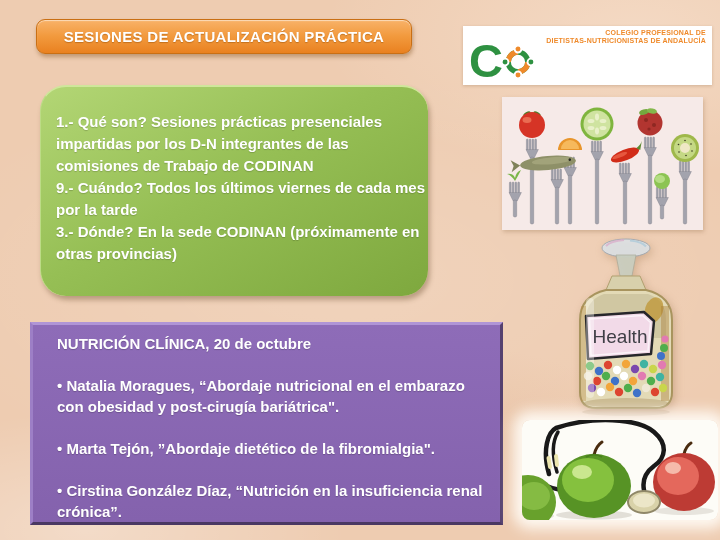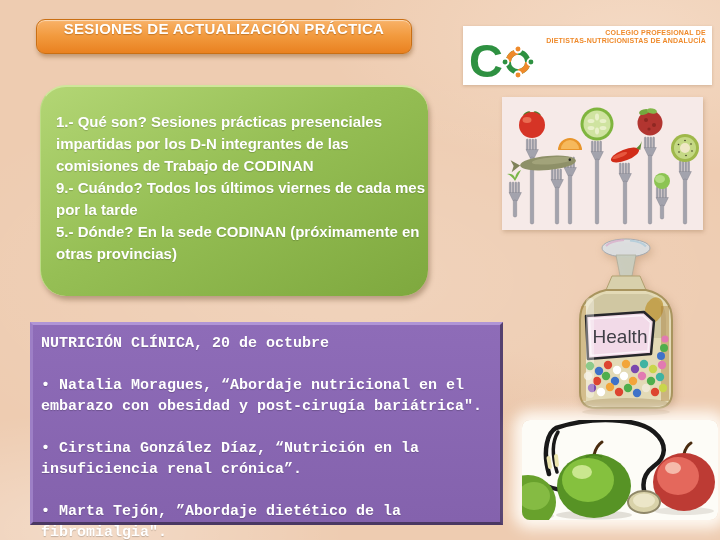--- a/index.html
+++ b/index.html
@@ -16,21 +16,21 @@
       radial-gradient(ellipse 520px 240px at 88% 6%, rgba(255,242,230,.35), rgba(255,242,230,0) 60%),
       radial-gradient(ellipse 640px 300px at 48% 52%, rgba(255,255,255,.14), rgba(255,255,255,0) 70%),
       radial-gradient(ellipse 300px 120px at 60% 78%, rgba(210,160,120,.20), rgba(210,160,120,0) 65%);
   }
   
   .banner{
     position:absolute;left:36px;top:19px;width:376px;height:35px;
     border-radius:9px;border:1px solid #c96f14;
     background:linear-gradient(180deg,#f8b269 0%,#f29a3e 48%,#e98120 100%);
     box-shadow:1px 3px 4px rgba(120,70,20,.40), inset 0 1px 1px rgba(255,255,255,.55);
-    display:flex;align-items:flex-start;justify-content:center;
+    display:flex;align-items:center;justify-content:center;
     color:#fff;font-weight:bold;font-size:15px;letter-spacing:.3px;
     text-shadow:0 1px 1px rgba(140,70,0,.45);
   }
   
   .logo-box{
     position:absolute;left:463px;top:26px;width:249px;height:59px;
     background:#ffffff;box-shadow:0 1px 3px rgba(120,80,40,.25);
     padding:3px 6px 2px 6px;
   }
   .logo-tagline{color:#ef8a2b;font-weight:bold;font-size:7px;line-height:7.5px;
@@ -49,24 +49,23 @@
     color:#fff;font-weight:bold;font-size:15px;line-height:22px;
     text-shadow:0 1px 1px rgba(0,0,0,.18);
   }
   .info-box p{margin:0;}
   
   .session-box{
     position:absolute;left:30px;top:322px;width:473px;height:203px;
     background:linear-gradient(180deg,#8e6cb8 0%,#8462ad 100%);
     border-top:3px solid #b095d6;border-left:3px solid #9d7fc6;
     border-right:3px solid #55416f;border-bottom:3px solid #4a3862;
-    padding:8px 8px 8px 8px;
+    padding:8px 8px 8px 24px;
     color:#fff;font-weight:bold;font-size:15px;line-height:21px;
     text-shadow:0 1px 1px rgba(0,0,0,.20);
-    font-family:Liberation Mono, monospace;
   }
   .session-box h2{margin:0 0 21px 0;font-size:15px;line-height:21px;}
   .session-box p{margin:0 0 21px 0;}
   
   .forks-img{position:absolute;left:502px;top:97px;width:201px;height:133px;
     box-shadow:1px 2px 4px rgba(120,80,40,.25);}
   .bottle-img{position:absolute;left:574px;top:236px;width:104px;height:180px;
     filter:drop-shadow(2px 3px 4px rgba(150,110,70,.35));}
   .apples-img{position:absolute;left:522px;top:420px;width:196px;height:100px;
     border-radius:8px;box-shadow:0 0 14px 9px rgba(255,252,246,.92);}
@@ -95,28 +94,28 @@
         <circle cx="35.2" cy="20" r="4" fill="#2e9141" stroke="#fff" stroke-width="2.2"></circle>
         <circle cx="20" cy="35.2" r="4" fill="#ef8a2b" stroke="#fff" stroke-width="2.2"></circle>
         <circle cx="4.8" cy="20" r="4" fill="#2e9141" stroke="#fff" stroke-width="2.2"></circle>
       </svg>
     </div>
   </div>
 
   <div class="info-box">
     <p>1.- Qué son? Sesiones prácticas presenciales impartidas por los D-N integrantes de las comisiones de Trabajo de CODINAN</p>
     <p>9.- Cuándo? Todos los últimos viernes de cada mes por la tarde</p>
-    <p>5.- Dónde? En la sede CODINAN (próximamente en otras provincias)</p>
+    <p>3.- Dónde? En la sede CODINAN (próximamente en otras provincias)</p>
   </div>
 
   <div class="session-box">
     <h2>NUTRICIÓN CLÍNICA, 20 de octubre</h2>
     <p>• Natalia Moragues, “Abordaje nutricional en el embarazo con obesidad y post-cirugía bariátrica".</p>
+    <p>• Marta Tejón, ”Abordaje dietético de la fibromialgia".</p>
     <p>• Cirstina González Díaz,  “Nutrición en la insuficiencia renal crónica”.</p>
-    <p>• Marta Tejón, ”Abordaje dietético de la fibromialgia".</p>
   </div>
 
   <svg class="forks-img" viewBox="0 0 201 133" aria-hidden="true">
     <rect width="201" height="133" fill="#f6eae8"></rect>
     <defs>
       <g id="fk">
         <rect x="-5.6" y="0" width="1.7" height="11" rx="0.8"></rect>
         <rect x="-2.8" y="0" width="1.7" height="11" rx="0.8"></rect>
         <rect x="0" y="0" width="1.7" height="11" rx="0.8"></rect>
         <rect x="2.8" y="0" width="1.7" height="11" rx="0.8"></rect>

